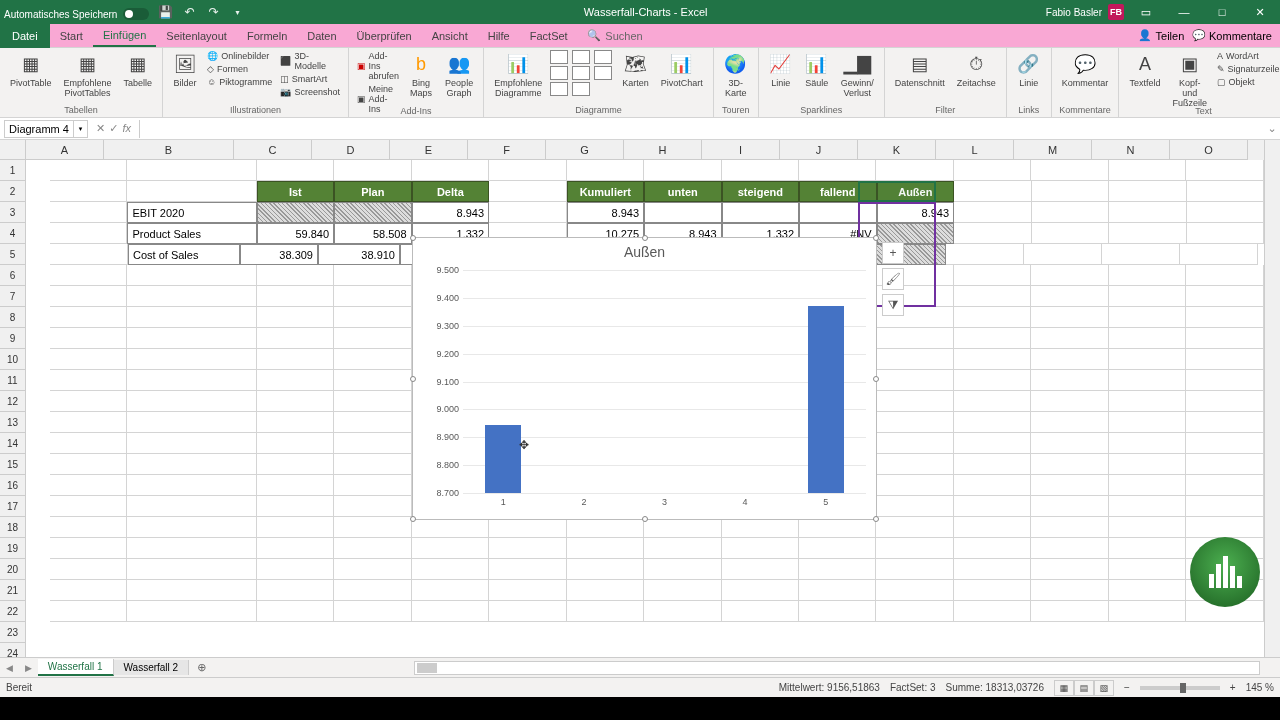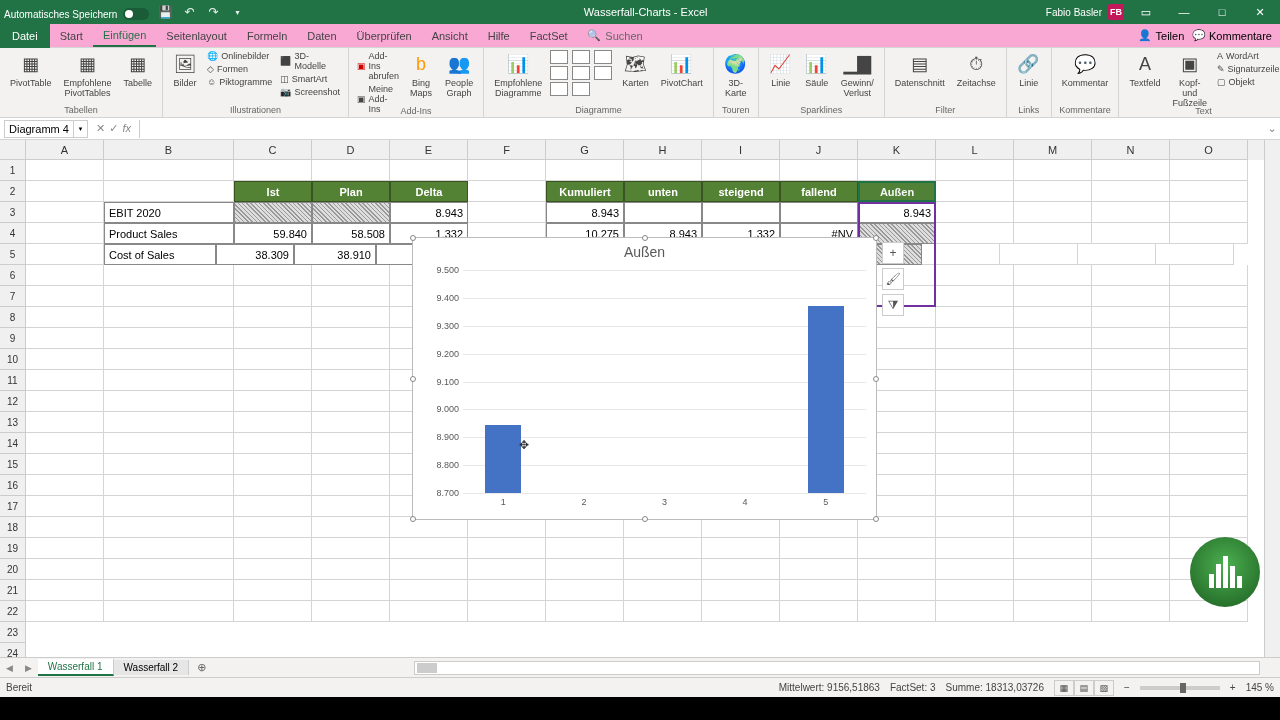--- a/index.html
+++ b/index.html
@@ -43,21 +43,21 @@
 .fx-btns { display: flex; gap: 4px; padding: 0 8px; color: #888; }
 .formula-bar { flex: 1; height: 18px; border-left: 1px solid #ccc; padding: 0 6px; font-size: 11px; display: flex; align-items: center; }
 
 
 .grid-area { position: relative; height: 517px; overflow: hidden; }
 .select-all { position: absolute; top: 0; left: 0; width: 26px; height: 20px; background: #f0f0f0; border-right: 1px solid #ccc; border-bottom: 1px solid #ccc; }
 .col-headers { position: absolute; top: 0; left: 26px; right: 16px; height: 20px; display: flex; background: #f0f0f0; }
 .col-h { border-right: 1px solid #ccc; border-bottom: 1px solid #ccc; text-align: center; font-size: 11px; line-height: 20px; color: #333; }
 .row-headers { position: absolute; top: 20px; left: 0; width: 26px; }
 .row-h { height: 21px; border-right: 1px solid #ccc; border-bottom: 1px solid #ccc; text-align: center; font-size: 10px; line-height: 21px; background: #f0f0f0; color: #333; }
-.cells { position: absolute; top: 20px; left: 26px; right: 16px; bottom: 0; }
+.cells { position: absolute; top: 20px; left: 26px; right: 16px; bottom: 0; padding-left: 24px; }
 .cell-row { display: flex; height: 21px; }
 .cell { border-right: 1px solid #d4d4d4; border-bottom: 1px solid #d4d4d4; padding: 0 4px; font-size: 11px; line-height: 21px; overflow: hidden; white-space: nowrap; }
 .cell.hdr { background: #548235; color: #fff; font-weight: bold; text-align: center; border: 1px solid #3b5323; }
 .cell.hatch { background-image: repeating-linear-gradient(45deg, #999 0, #999 1px, #ddd 1px, #ddd 3px); }
 .cell.num { text-align: right; }
 .cell.border-b { border: 1px solid #888; }
 .vscroll { position: absolute; top: 0; right: 0; width: 16px; height: 100%; background: #f0f0f0; border-left: 1px solid #ccc; }
 
 
 .chart-obj { position: absolute; top: 97px; left: 412px; width: 465px; height: 283px; background: #fff; border: 1px solid #bbb; }

